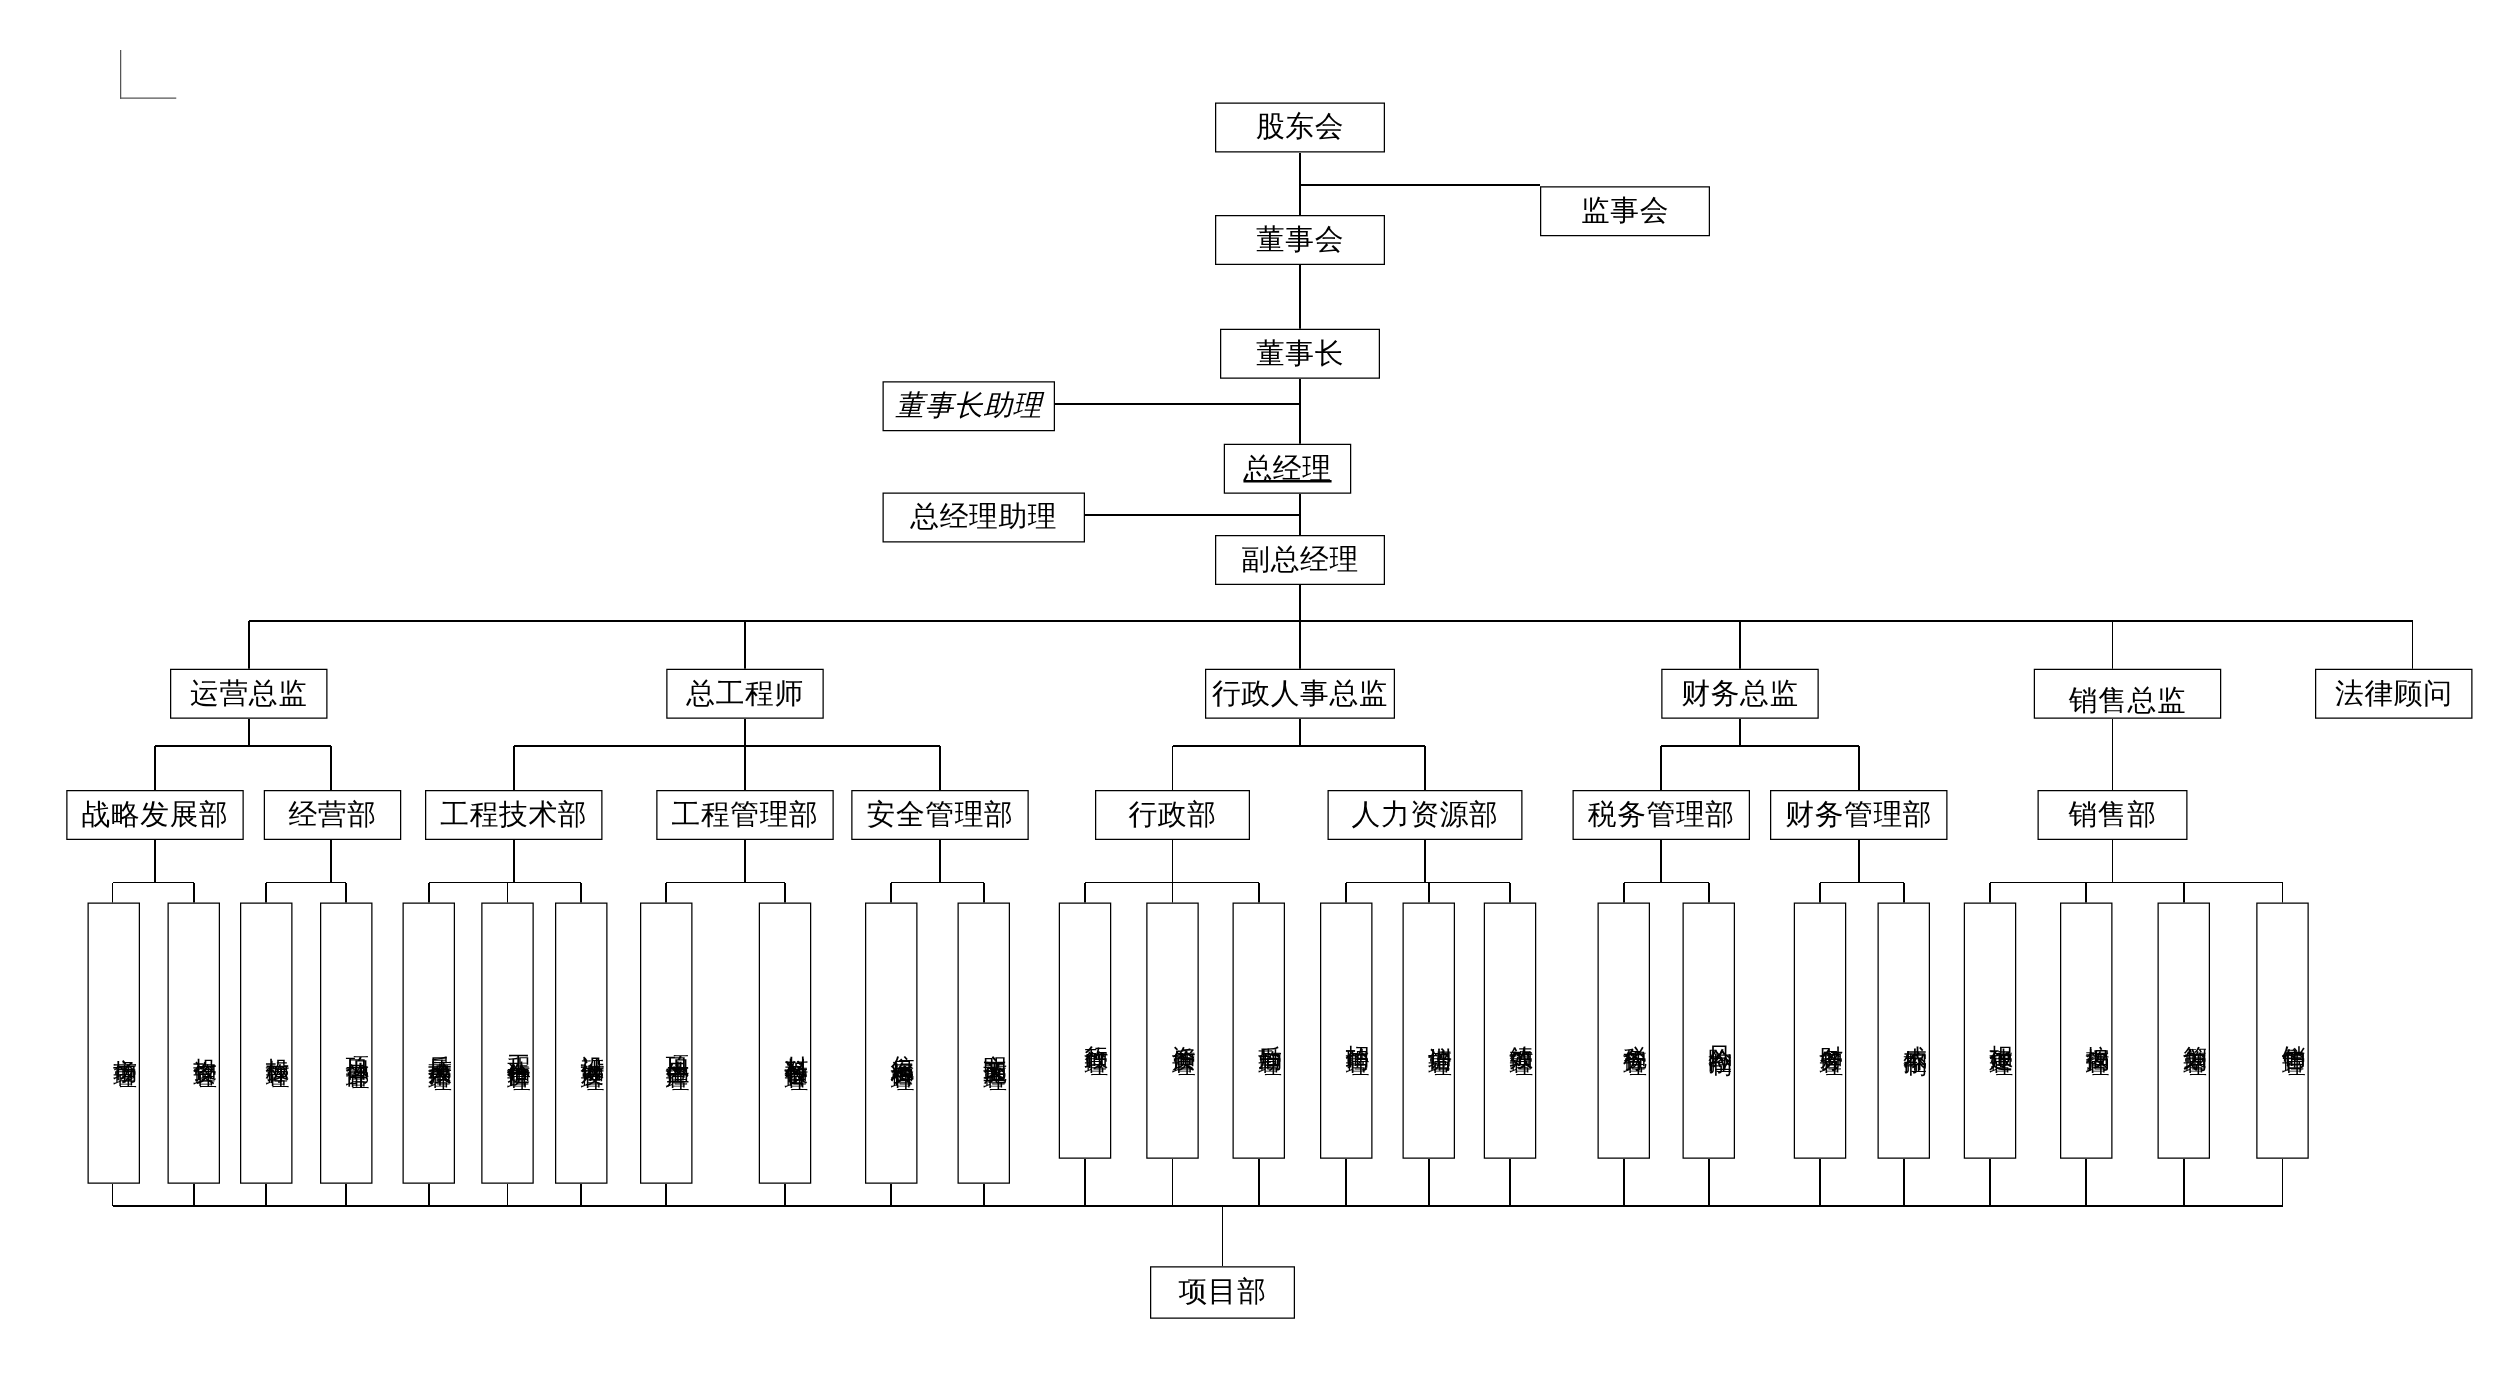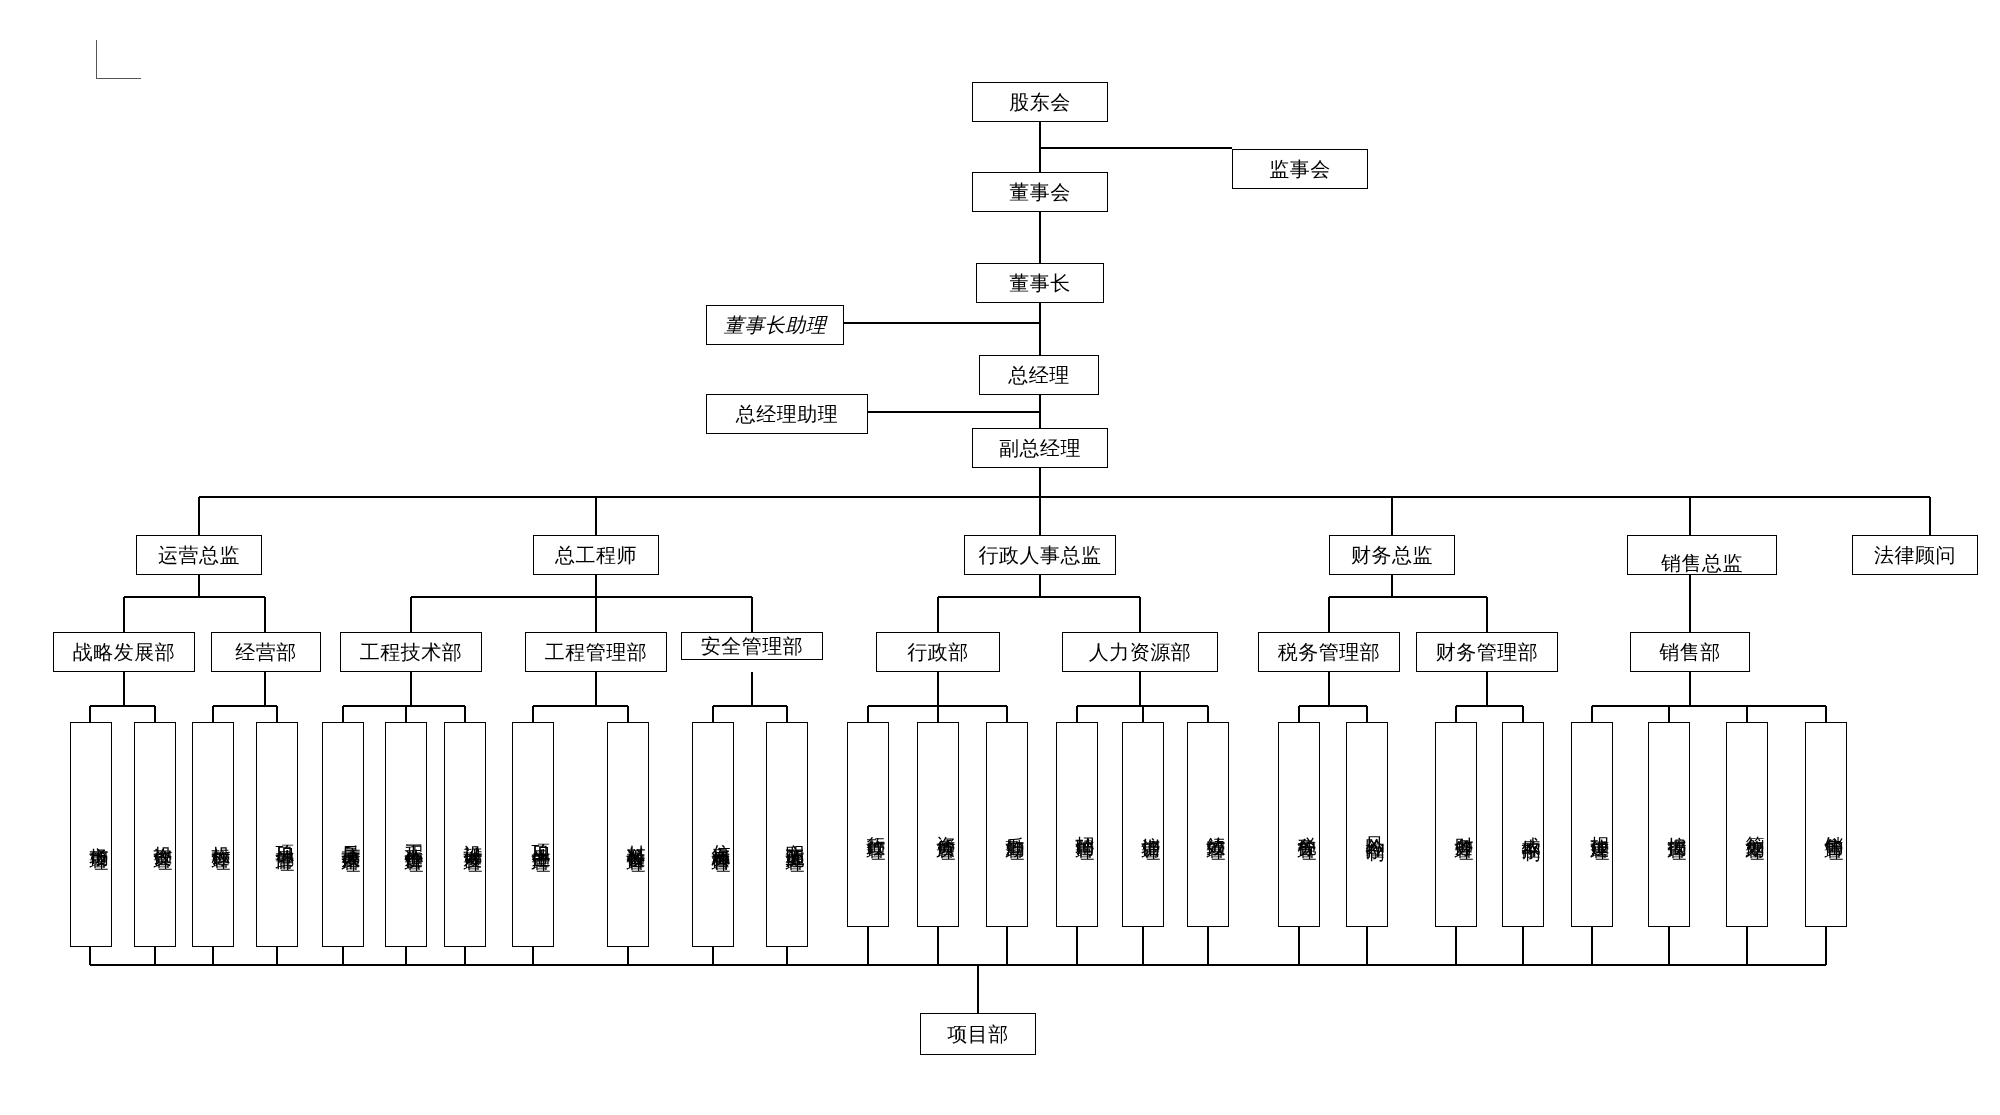--- a/index.html
+++ b/index.html
@@ -29,21 +29,21 @@
   }
   .node {
     position: absolute;
     box-sizing: border-box;
     border: 1.3px solid #000;
     background: #fff;
     display: flex;
     align-items: center;
     justify-content: center;
     text-align: center;
-    font-size: 20px;
+    font-size: 23px;
     line-height: 1.12;
     letter-spacing: 0.5px;
     white-space: nowrap;
   }
   .node.vert {
     writing-mode: vertical-rl;
     text-orientation: upright;
     letter-spacing: 2px;
     line-height: 1.25;
     white-space: normal;
@@ -210,21 +210,21 @@
   </div>
   <div class="node" style="left:972px; top:172px; width:136px; height:40px;">
     <span>董事会</span>
   </div>
   <div class="node" style="left:976px; top:263px; width:128px; height:40px;">
     <span>董事长</span>
   </div>
   <div class="node" style="left:706px; top:305px; width:138px; height:40px;font-style:italic;">
     <span>董事长助理</span>
   </div>
-  <div class="node" style="left:979px; top:355px; width:120px; height:40px;">
+  <div class="node" style="left:979px; top:355px; width:102px; height:40px;text-decoration:underline;">
     <span>总经理</span>
   </div>
   <div class="node" style="left:706px; top:394px; width:162px; height:40px;">
     <span>总经理助理</span>
   </div>
   <div class="node" style="left:972px; top:428px; width:136px; height:40px;">
     <span>副总经理</span>
   </div>
 
   <div class="node" style="left:136px; top:535px; width:126px; height:40px;">
@@ -251,21 +251,21 @@
   </div>
   <div class="node" style="left:211px; top:632px; width:110px; height:40px;">
     <span>经营部</span>
   </div>
   <div class="node" style="left:340px; top:632px; width:142px; height:40px;">
     <span>工程技术部</span>
   </div>
   <div class="node" style="left:525px; top:632px; width:142px; height:40px;">
     <span>工程管理部</span>
   </div>
-  <div class="node" style="left:681px; top:632px; width:142px; height:28px;">
+  <div class="node" style="left:681px; top:632px; width:142px; height:40px;">
     <span>安全管理部</span>
   </div>
   <div class="node" style="left:876px; top:632px; width:124px; height:40px;">
     <span>行政部</span>
   </div>
   <div class="node" style="left:1062px; top:632px; width:156px; height:40px;">
     <span>人力资源部</span>
   </div>
   <div class="node" style="left:1258px; top:632px; width:142px; height:40px;">
     <span>税务管理部</span>

